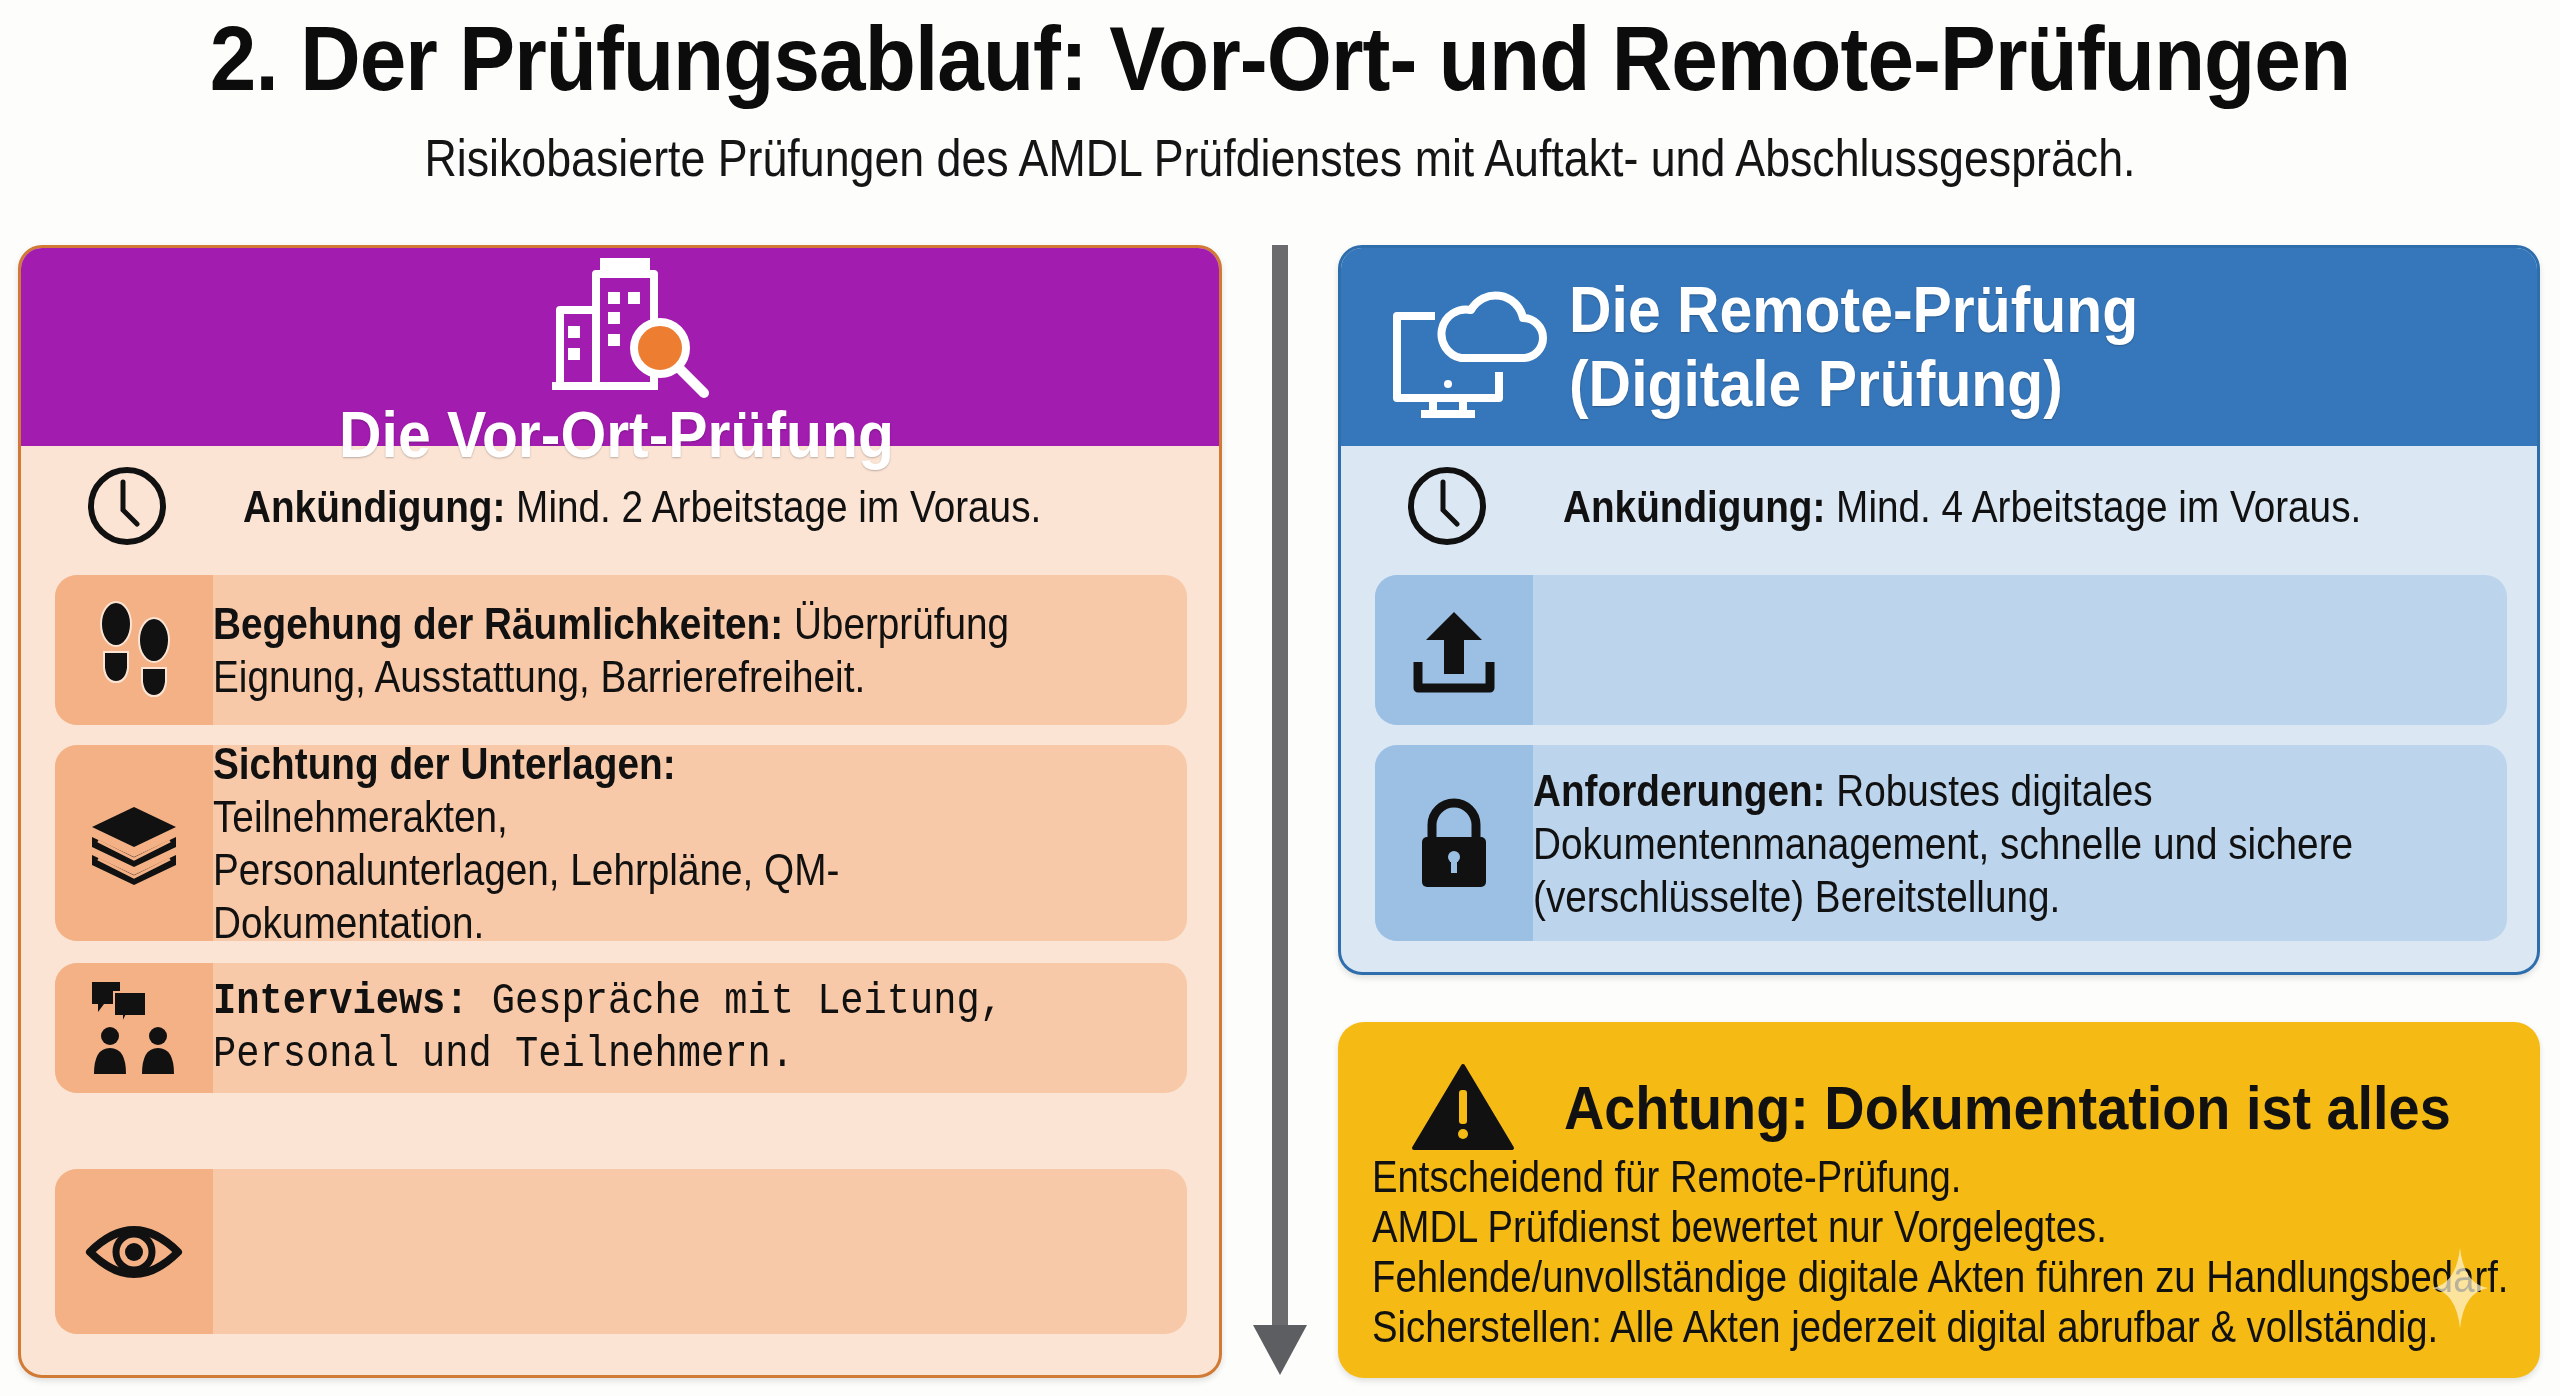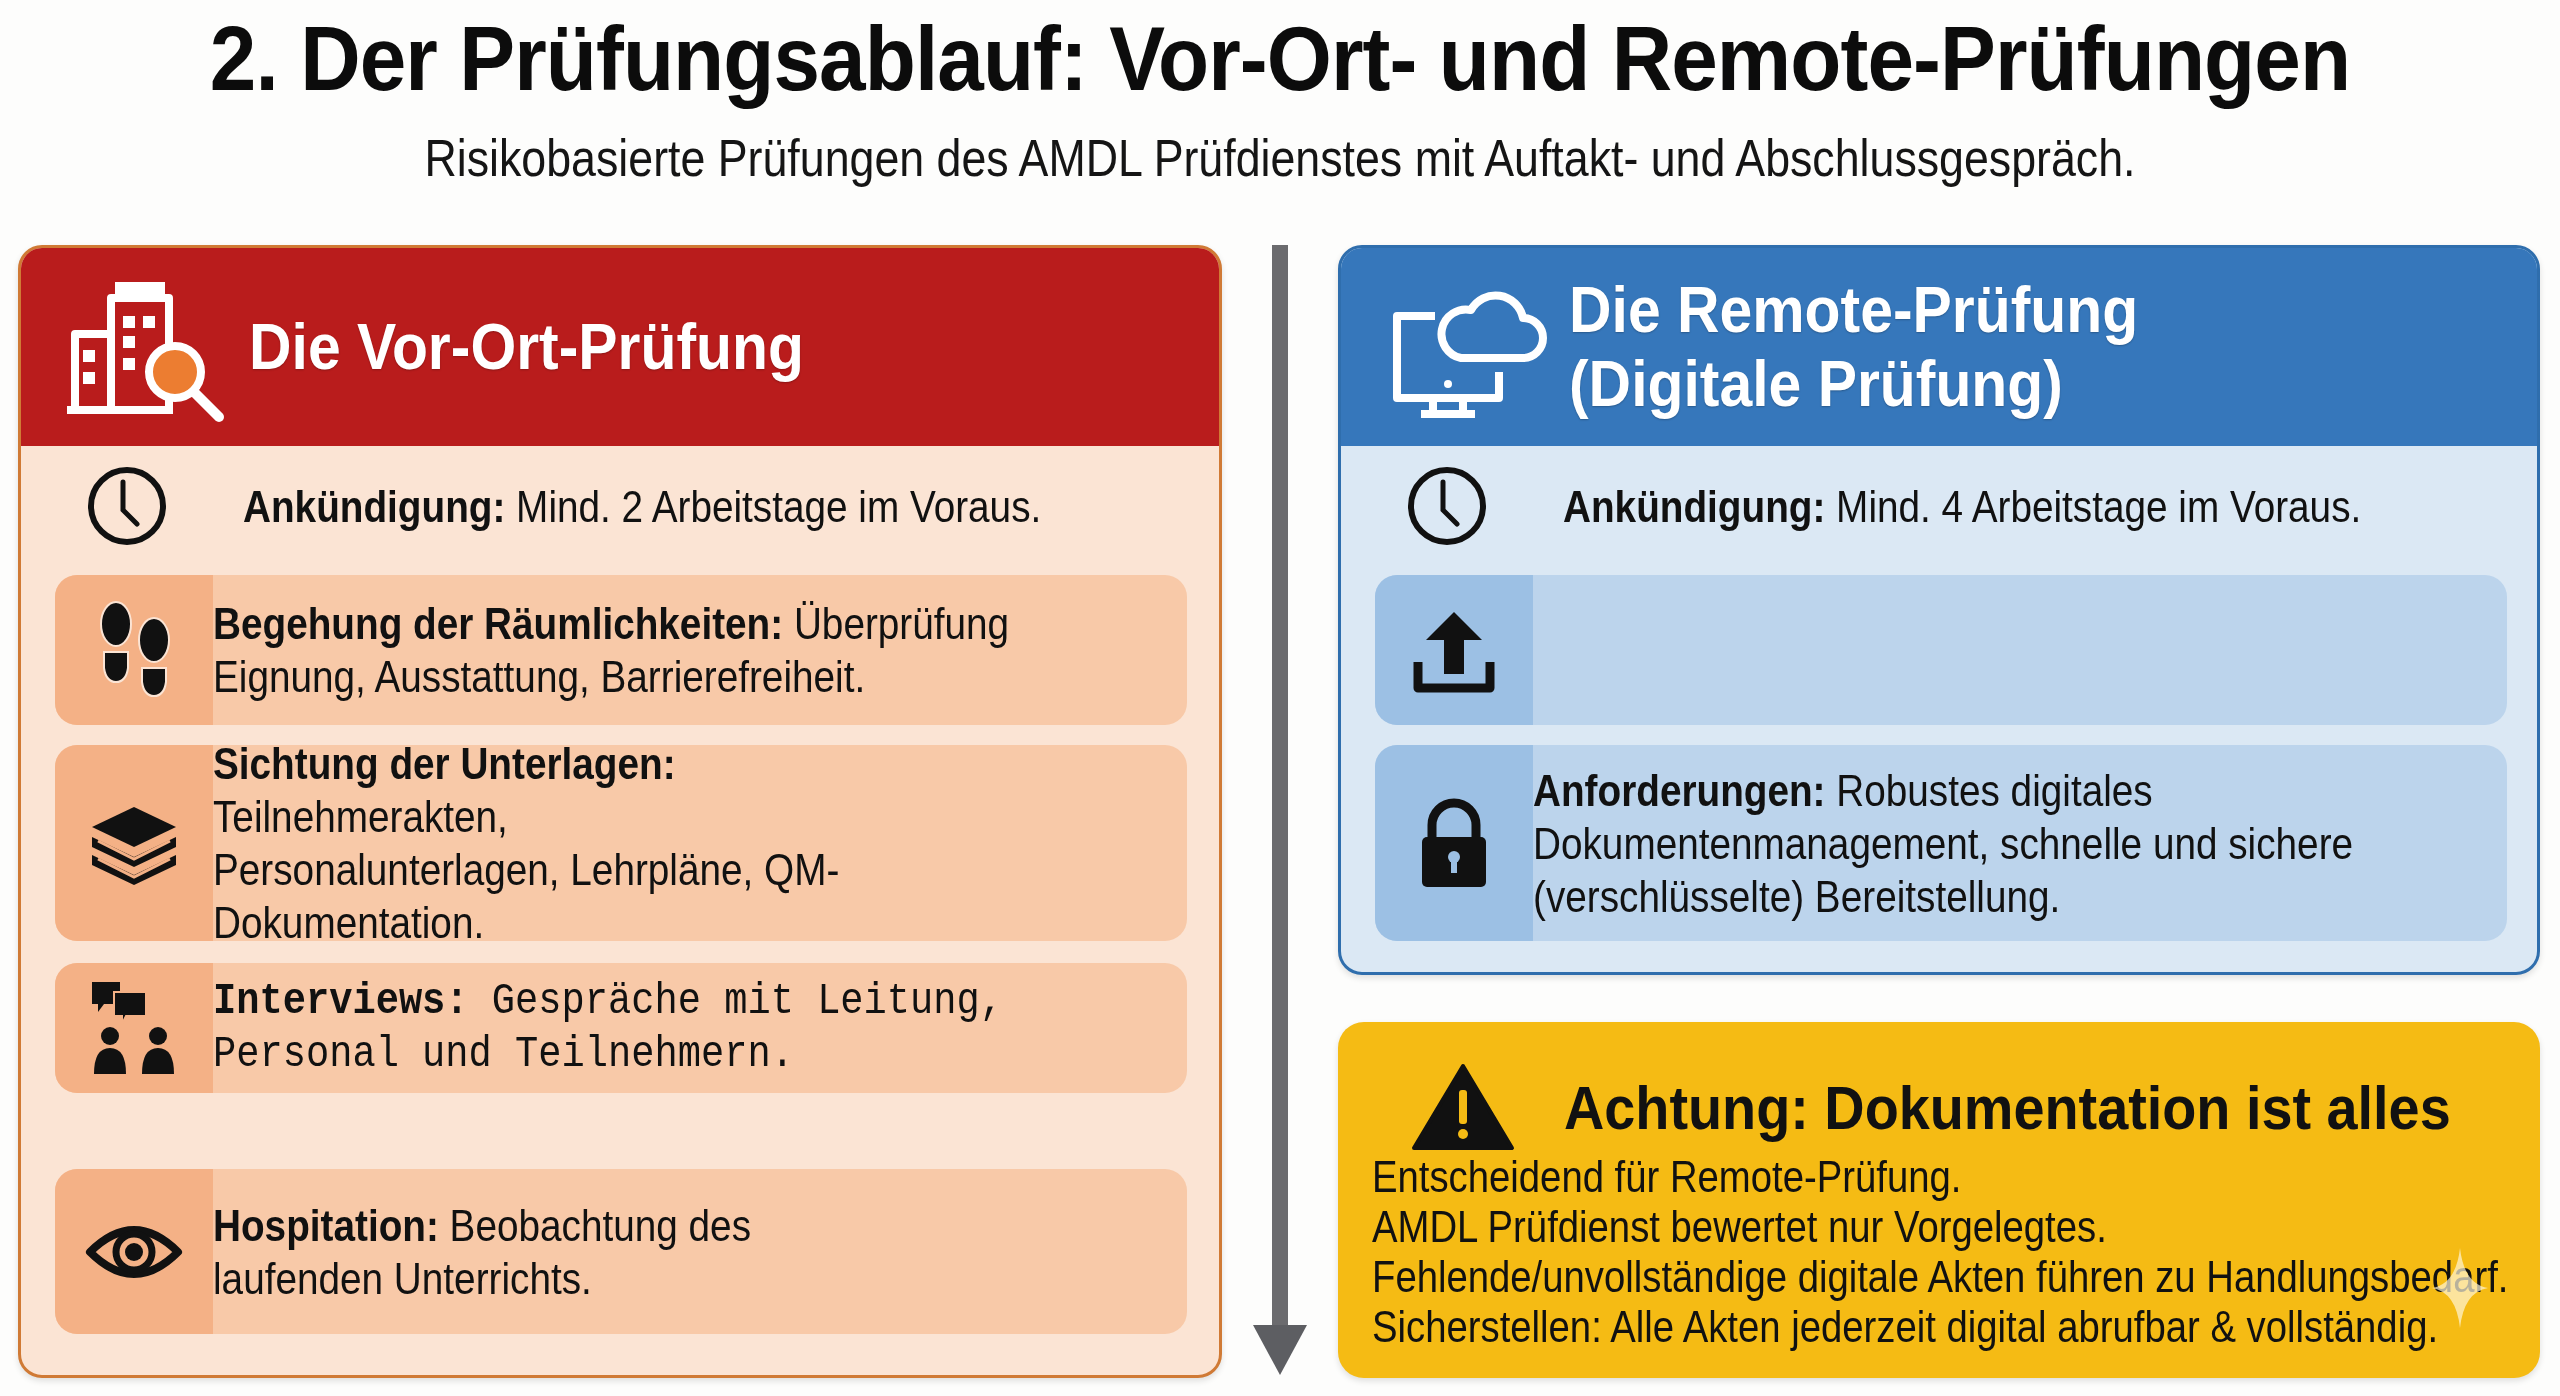--- a/index.html
+++ b/index.html
@@ -23,21 +23,21 @@
     box-shadow: 0 3px 6px rgba(0,0,0,0.12);
   }
   .card-left { left: 18px; top: 245px; width: 1204px; height: 1133px; background: #fbe4d4; border: 3px solid #d07a35; }
   .card-right { left: 1338px; top: 245px; width: 1202px; height: 730px; background: #dbe8f4; border: 3px solid #2f6ead; }
   .card-warn { left: 1338px; top: 1022px; width: 1202px; height: 356px; background: #f5bb14; border-radius: 26px; }
 
   .card-header {
     position: absolute; left: 0; top: 0; right: 0; height: 198px;
     display: flex; align-items: center; padding-left: 42px;
   }
-  .card-left .card-header { background: #b91c1c; }
+  .card-left .card-header { background: #a21caf; flex-direction: column; }
   .card-right .card-header { background: #3677bb; }
   .header-icon { width: 170px; height: 150px; flex: 0 0 auto; margin-right: 16px; }
   .header-title {
     color: #fff; font-weight: 700; font-size: 64px; line-height: 74px;
     text-shadow: 0 1px 2px rgba(0,0,0,0.25);
     transform: scaleX(0.92); transform-origin: left center;
   }
 
   
   .announce {
@@ -172,23 +172,20 @@
   </div>
 
   <div class="item" style="top:921px;height:165px;">
     <div class="item-icon-box">
       <svg viewBox="0 0 100 100">
         <path d="M6 50 Q50 6 94 50 Q50 94 6 50 Z" fill="none" stroke="#111" stroke-width="8" stroke-linejoin="round"></path>
         <circle cx="50" cy="50" r="18" fill="none" stroke="#111" stroke-width="7"></circle>
         <circle cx="50" cy="50" r="9" fill="#111"></circle>
       </svg>
     </div>
-    <div class="item-text">
-      <div class="row-text" style="width:800px;"><b>Hospitation:</b><span> Beobachtung des laufenden Unterrichts.</span></div>
-    </div>
   </div>
 </div>
 
 <div class="divider-line"></div>
 <div class="divider-head"></div>
 
 <div class="card card-right">
   <div class="card-header">
     <svg class="header-icon" viewBox="0 0 170 150">
       <g fill="none" stroke="#fff" stroke-width="8" stroke-linejoin="round">

